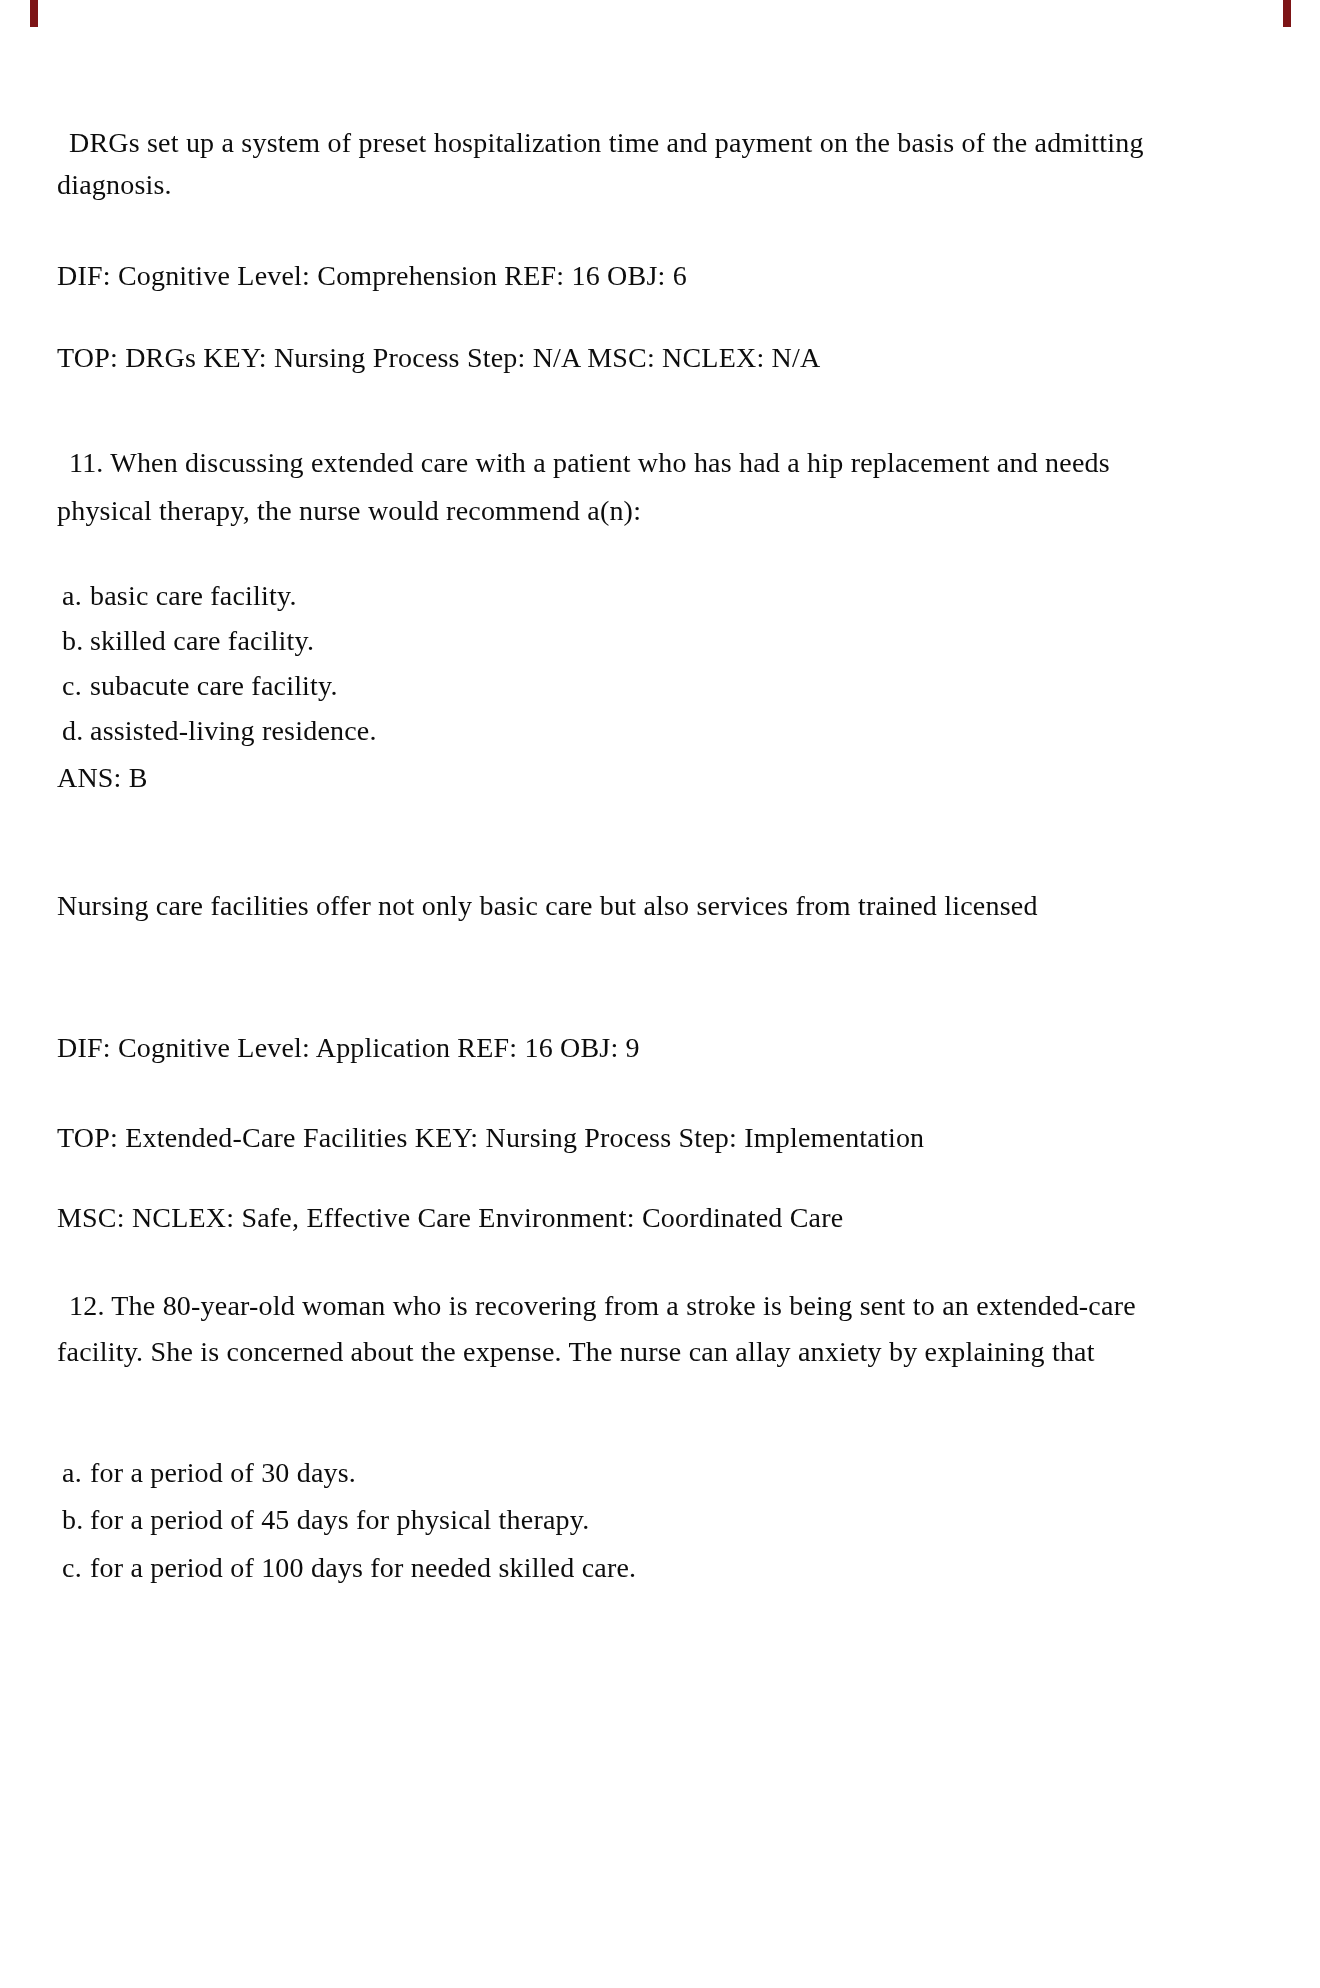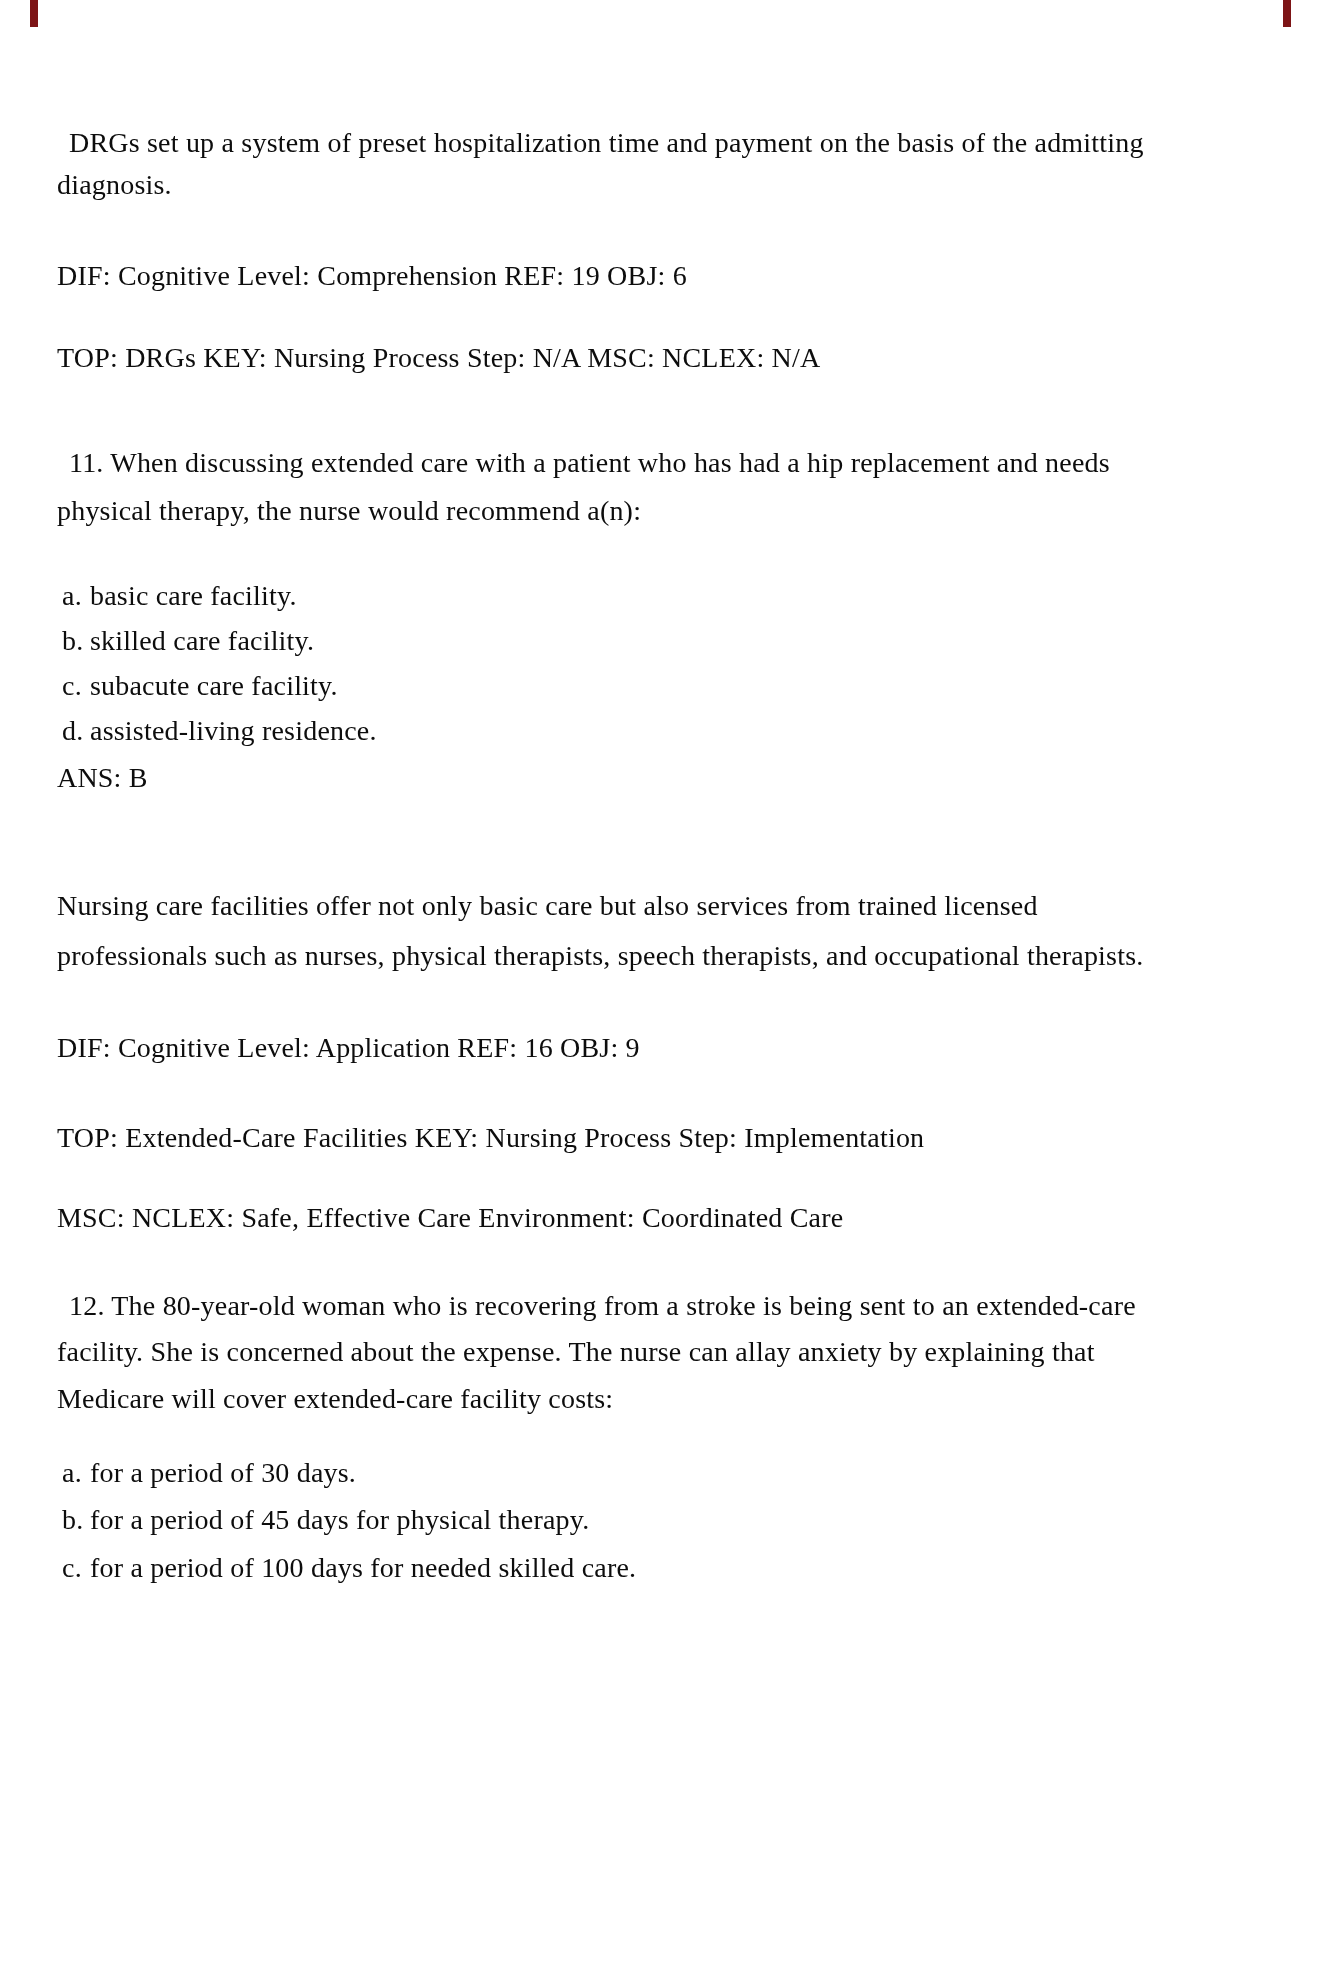--- a/index.html
+++ b/index.html
@@ -44,21 +44,21 @@
 
 <div class="page">
 
   <div class="mark mark-topleft"></div>
   <div class="mark mark-topright"></div>
   <div class="mark mark-bottom"></div>
 
   <div class="line indent" style="top:129px">DRGs set up a system of preset hospitalization time and payment on the basis of the admitting</div>
   <div class="line" style="top:171px">diagnosis.</div>
 
-  <div class="line" style="top:262px">DIF: Cognitive Level: Comprehension REF: 19 OBJ: 6</div>
+  <div class="line" style="top:262px">DIF: Cognitive Level: Comprehension REF: 16 OBJ: 6</div>
   <div class="line" style="top:344px">TOP: DRGs KEY: Nursing Process Step: N/A MSC: NCLEX: N/A</div>
 
   <div class="line indent" style="top:449px">11. When discussing extended care with a patient who has had a hip replacement and needs</div>
   <div class="line" style="top:497px">physical therapy, the nurse would recommend a(n):</div>
 
   <div class="line opt" style="top:582px">
     <span class="letter">a.</span>
     <span class="opt-text">basic care facility.</span>
   </div>
   <div class="line opt" style="top:627px">
@@ -70,29 +70,27 @@
     <span class="opt-text">subacute care facility.</span>
   </div>
   <div class="line opt" style="top:717px">
     <span class="letter">d.</span>
     <span class="opt-text">assisted-living residence.</span>
   </div>
 
   <div class="line" style="top:764px">ANS: B</div>
 
   <div class="line" style="top:892px">Nursing care facilities offer not only basic care but also services from trained licensed</div>
-  <div class="line" style="top:942px">professionals such as nurses, physical therapists, speech therapists, and occupational therapists.</div>
 
   <div class="line" style="top:1034px">DIF: Cognitive Level: Application REF: 16 OBJ: 9</div>
   <div class="line" style="top:1124px">TOP: Extended-Care Facilities KEY: Nursing Process Step: Implementation</div>
   <div class="line" style="top:1204px">MSC: NCLEX: Safe, Effective Care Environment: Coordinated Care</div>
 
   <div class="line indent" style="top:1292px">12. The 80-year-old woman who is recovering from a stroke is being sent to an extended-care</div>
   <div class="line" style="top:1338px">facility. She is concerned about the expense. The nurse can allay anxiety by explaining that</div>
-  <div class="line" style="top:1385px">Medicare will cover extended-care facility costs:</div>
 
   <div class="line opt" style="top:1459px">
     <span class="letter">a.</span>
     <span class="opt-text">for a period of 30 days.</span>
   </div>
   <div class="line opt" style="top:1506px">
     <span class="letter">b.</span>
     <span class="opt-text">for a period of 45 days for physical therapy.</span>
   </div>
   <div class="line opt" style="top:1554px">

